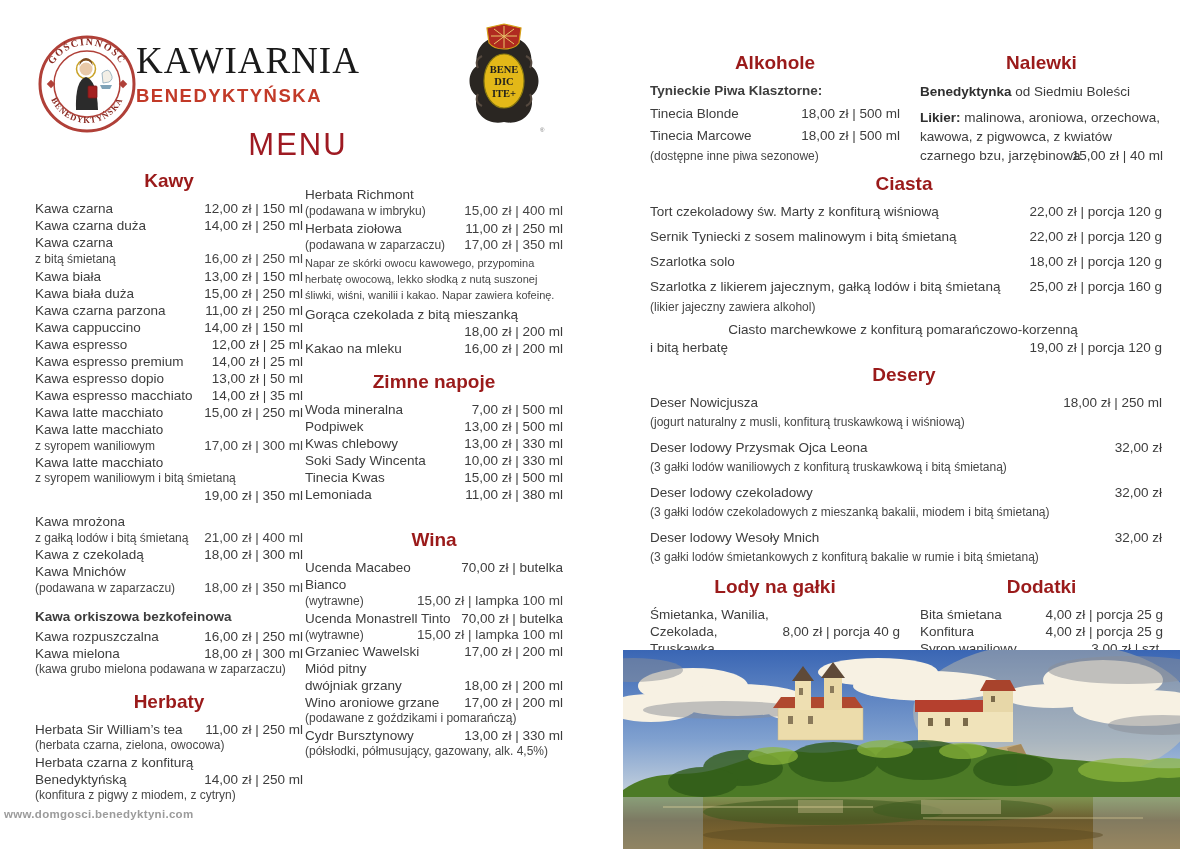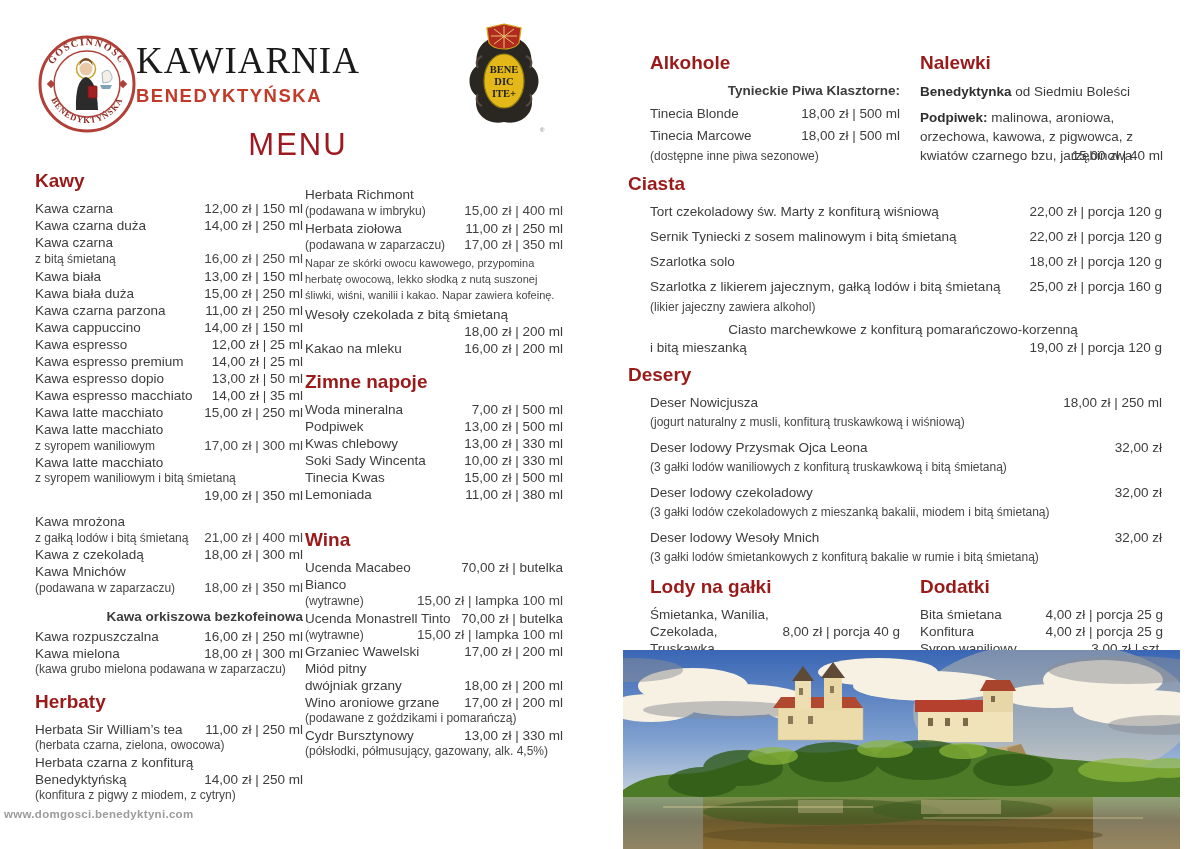--- a/index.html
+++ b/index.html
@@ -15,30 +15,30 @@
               font-size:31px;letter-spacing:2px;color:#9e1a22;}
   .crest{position:absolute;left:462px;top:22px;}
 
   
   .col1{position:absolute;left:35px;top:170px;width:268px;}
   .col2{position:absolute;left:305px;top:186px;width:258px;}
   .rhalf{position:absolute;left:628px;top:52px;width:552px;}
   .footer{position:absolute;left:4px;top:808px;width:608px;text-align:left;
           font-size:11.5px;color:#9b9b9b;letter-spacing:.3px;font-weight:bold;}
 
-  .sec-h{font-size:19px;font-weight:700;color:#9a1a1a;margin:14px 0 8px;}
+  .sec-h{font-size:19px;font-weight:700;color:#9a1a1a;text-align:center;margin:14px 0 8px;}
   .col1 .sec-h:first-child{margin-top:0;}
   .pairL .sec-h:first-child,.pairR .sec-h:first-child{margin-top:0;}
 
   .row{display:flex;justify-content:space-between;align-items:baseline;
        font-size:13.5px;line-height:17px;color:#3d3d3d;}
   .row .pr{white-space:nowrap;padding-left:6px;}
   .row.note{font-size:12px;line-height:15.5px;color:#474747;}
   .row.note .pr{font-size:13.5px;text-align:center;}
-  .row.subhead{display:block;text-align:right;font-weight:700;line-height:18px;margin:2px 0;}
+  .row.subhead{display:block;text-align:left;font-weight:700;line-height:18px;margin:2px 0;}
   .row.desc{display:block;font-size:11px;line-height:16px;margin:2px 0 3px;color:#474747;}
   .row.gap{height:9px;}
 
   
   .pair{display:flex;justify-content:space-between;}
   .pairL{width:272px;padding-left:22px;box-sizing:border-box;}
   .pairR{width:260px;padding-right:17px;box-sizing:border-box;}
   .roomy .row.item{margin-bottom:5px;}
   .roomy .row.subhead{margin-bottom:5px;}
   .wide{padding:0 18px 0 22px;}
@@ -263,21 +263,21 @@
         <div class="row item">
           <span class="nm">Herbata ziołowa</span>
           <span class="pr">11,00 zł | 250 ml</span>
         </div>
         <div class="row note">
           <span class="nm">(podawana w zaparzaczu)</span>
           <span class="pr">17,00 zł | 350 ml</span>
         </div>
         <div class="row desc">Napar ze skórki owocu kawowego, przypomina herbatę owocową, lekko słodką z nutą suszonej śliwki, wiśni, wanilii i kakao. Napar zawiera kofeinę.</div>
         <div class="row item">
-          <span class="nm">Wesoły czekolada z bitą śmietaną</span>
+          <span class="nm">Gorąca czekolada z bitą mieszanką</span>
           <span class="pr"></span>
         </div>
         <div class="row item">
           <span class="nm"></span>
           <span class="pr">18,00 zł | 200 ml</span>
         </div>
         <div class="row item">
           <span class="nm">Kakao na mleku</span>
           <span class="pr">16,00 zł | 200 ml</span>
         </div>
@@ -374,21 +374,21 @@
             </div>
             <div class="row note">
               <span class="nm">(dostępne inne piwa sezonowe)</span>
               <span class="pr"></span>
             </div>
           </div>
       </div>
       <div class="pairR">
         <h2 class="sec-h">Nalewki</h2>
         <p class="nal-line"><b>Benedyktynka</b><span> od Siedmiu Boleści</span></p>
-        <p class="nal-line"><b>Podpiwek:</b><span> malinowa, aroniowa, orzechowa, kawowa, z pigwowca, z kwiatów czarnego bzu, jarzębinowa</span></p>
+        <p class="nal-line"><b>Likier:</b><span> malinowa, aroniowa, orzechowa, kawowa, z pigwowca, z kwiatów czarnego bzu, jarzębinowa</span></p>
         <div class="nal-price">15,00 zł | 40 ml</div>
       </div>
     </div>
 
     <h2 class="sec-h" style="margin-top:8px">Ciasta</h2>
     <div class="wide ciasta">
         <div class="row item">
           <span class="nm">Tort czekoladowy św. Marty z konfiturą wiśniową</span>
           <span class="pr">22,00 zł | porcja 120 g</span>
         </div>
@@ -406,21 +406,21 @@
         </div>
         <div class="row note">
           <span class="nm">(likier jajeczny zawiera alkohol)</span>
           <span class="pr"></span>
         </div>
         <div class="row item">
           <span class="nm">Ciasto marchewkowe z konfiturą pomarańczowo-korzenną</span>
           <span class="pr"></span>
         </div>
         <div class="row item">
-          <span class="nm">i bitą mieszanką</span>
+          <span class="nm">i bitą herbatę</span>
           <span class="pr">19,00 zł | porcja 120 g</span>
         </div>
       </div>
 
     <h2 class="sec-h" style="margin-top:6px">Desery</h2>
     <div class="wide desery">
         <div class="row item">
           <span class="nm">Deser Nowicjusza</span>
           <span class="pr">18,00 zł | 250 ml</span>
         </div>

